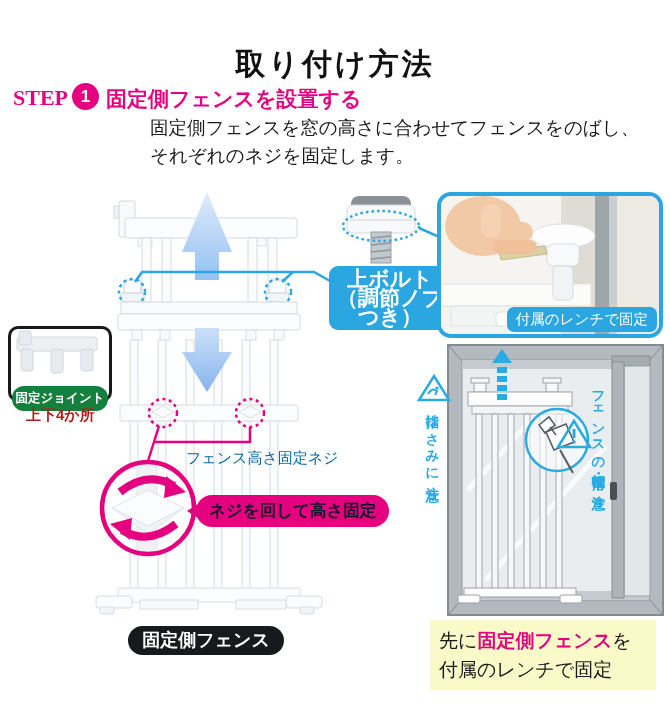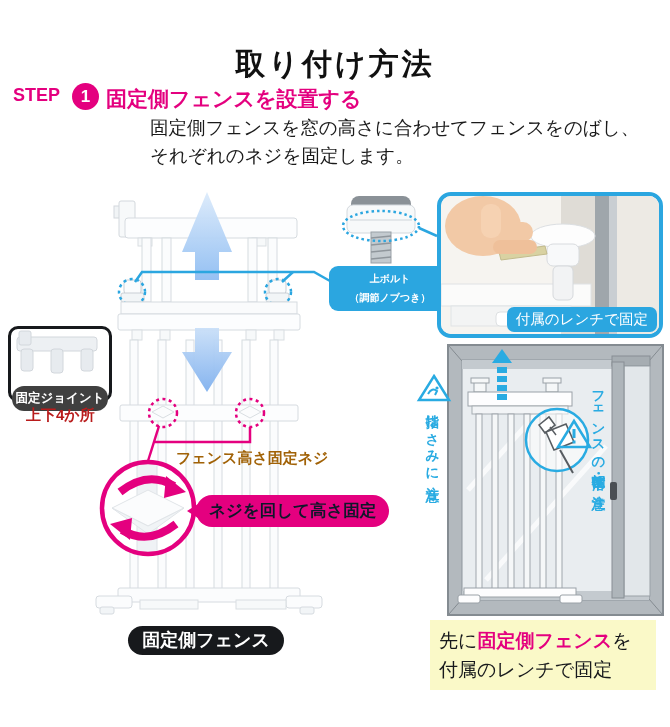--- a/index.html
+++ b/index.html
@@ -5,52 +5,52 @@
   html,body{margin:0;padding:0;background:#fff;}
   .canvas{
     position:relative;width:670px;height:727px;background:#fff;overflow:hidden;
     font-family:"Liberation Sans","DejaVu Sans",sans-serif;color:#1a1a1a;
   }
   .abs{position:absolute;}
   .page-title{
     left:0;right:0;top:24px;text-align:center;
     font-size:30px;font-weight:800;letter-spacing:3px;color:#111;
   }
-  .step-label{left:13px;top:85px;font-size:18px;font-weight:800;color:#E4007F;letter-spacing:0;}
+  .step-label{left:13px;top:85px;font-size:22px;font-weight:800;color:#E4007F;letter-spacing:0;font-family:Liberation Serif, serif;}
   .step-circle{
     left:72px;top:83px;width:27px;height:27px;border-radius:50%;background:#E4007F;
     color:#fff;font-size:17px;font-weight:800;text-align:center;line-height:27px;
   }
   .step-heading{left:106px;top:85px;font-size:21px;font-weight:800;color:#E4007F;}
   .desc{left:106px;top:114px;font-size:18.5px;line-height:28px;color:#1a1a1a;margin-left:44px;}
   .svg-art{left:0;top:180px;}
   .bolt-label{
     left:329px;top:266px;width:122px;background:#2BA6E0;border-radius:9px;
-    color:#fff;font-weight:800;font-size:10px;line-height:19px;text-align:center;
+    color:#fff;font-weight:800;font-size:21px;line-height:19px;text-align:center;
     padding:3px 0 4px 0;
   }
   .photo{
     left:437px;top:192px;width:218px;height:138px;border:4px solid #2BA6E0;
     border-radius:14px;background:#F7F5F1;overflow:hidden;
   }
   .photo-caption{
     position:absolute;right:2px;bottom:2px;background:#2BA6E0;color:#fff;
     font-size:14.5px;font-weight:400;padding:3px 9px;border-radius:7px;white-space:nowrap;
   }
   .joint-box{
     left:8px;top:326px;width:98px;height:70px;background:#fff;
     border:3px solid #17191c;border-radius:10px;
   }
   .joint-pill{
     position:absolute;left:50%;bottom:-12px;transform:translateX(-50%);
-    width:96px;background:#404040;color:#fff;border-radius:12px;
+    width:96px;background:#15803d;color:#fff;border-radius:12px;
     font-size:12.5px;font-weight:800;text-align:center;padding:4px 0;white-space:nowrap;
   }
   .joint-note{left:26px;top:406px;font-size:15px;font-weight:800;color:#b91c1c;}
-  .height-screw-label{left:176px;top:449px;font-size:15px;font-weight:700;color:#a16207;}
+  .height-screw-label{left:186px;top:449px;font-size:15px;font-weight:400;color:#0369a1;}
   .turn-screw-pill{
     left:196px;top:495px;background:#E4007F;color:#0f172a;border-radius:18px;
     font-size:16.5px;font-weight:800;padding:5px 13px;white-space:nowrap;
   }
   .turn-screw-pill::before{
     content:"";position:absolute;left:-9px;top:9px;width:0;height:0;
     border-top:7px solid transparent;border-bottom:7px solid transparent;
     border-right:11px solid #E4007F;
   }
   .fence-pill{

